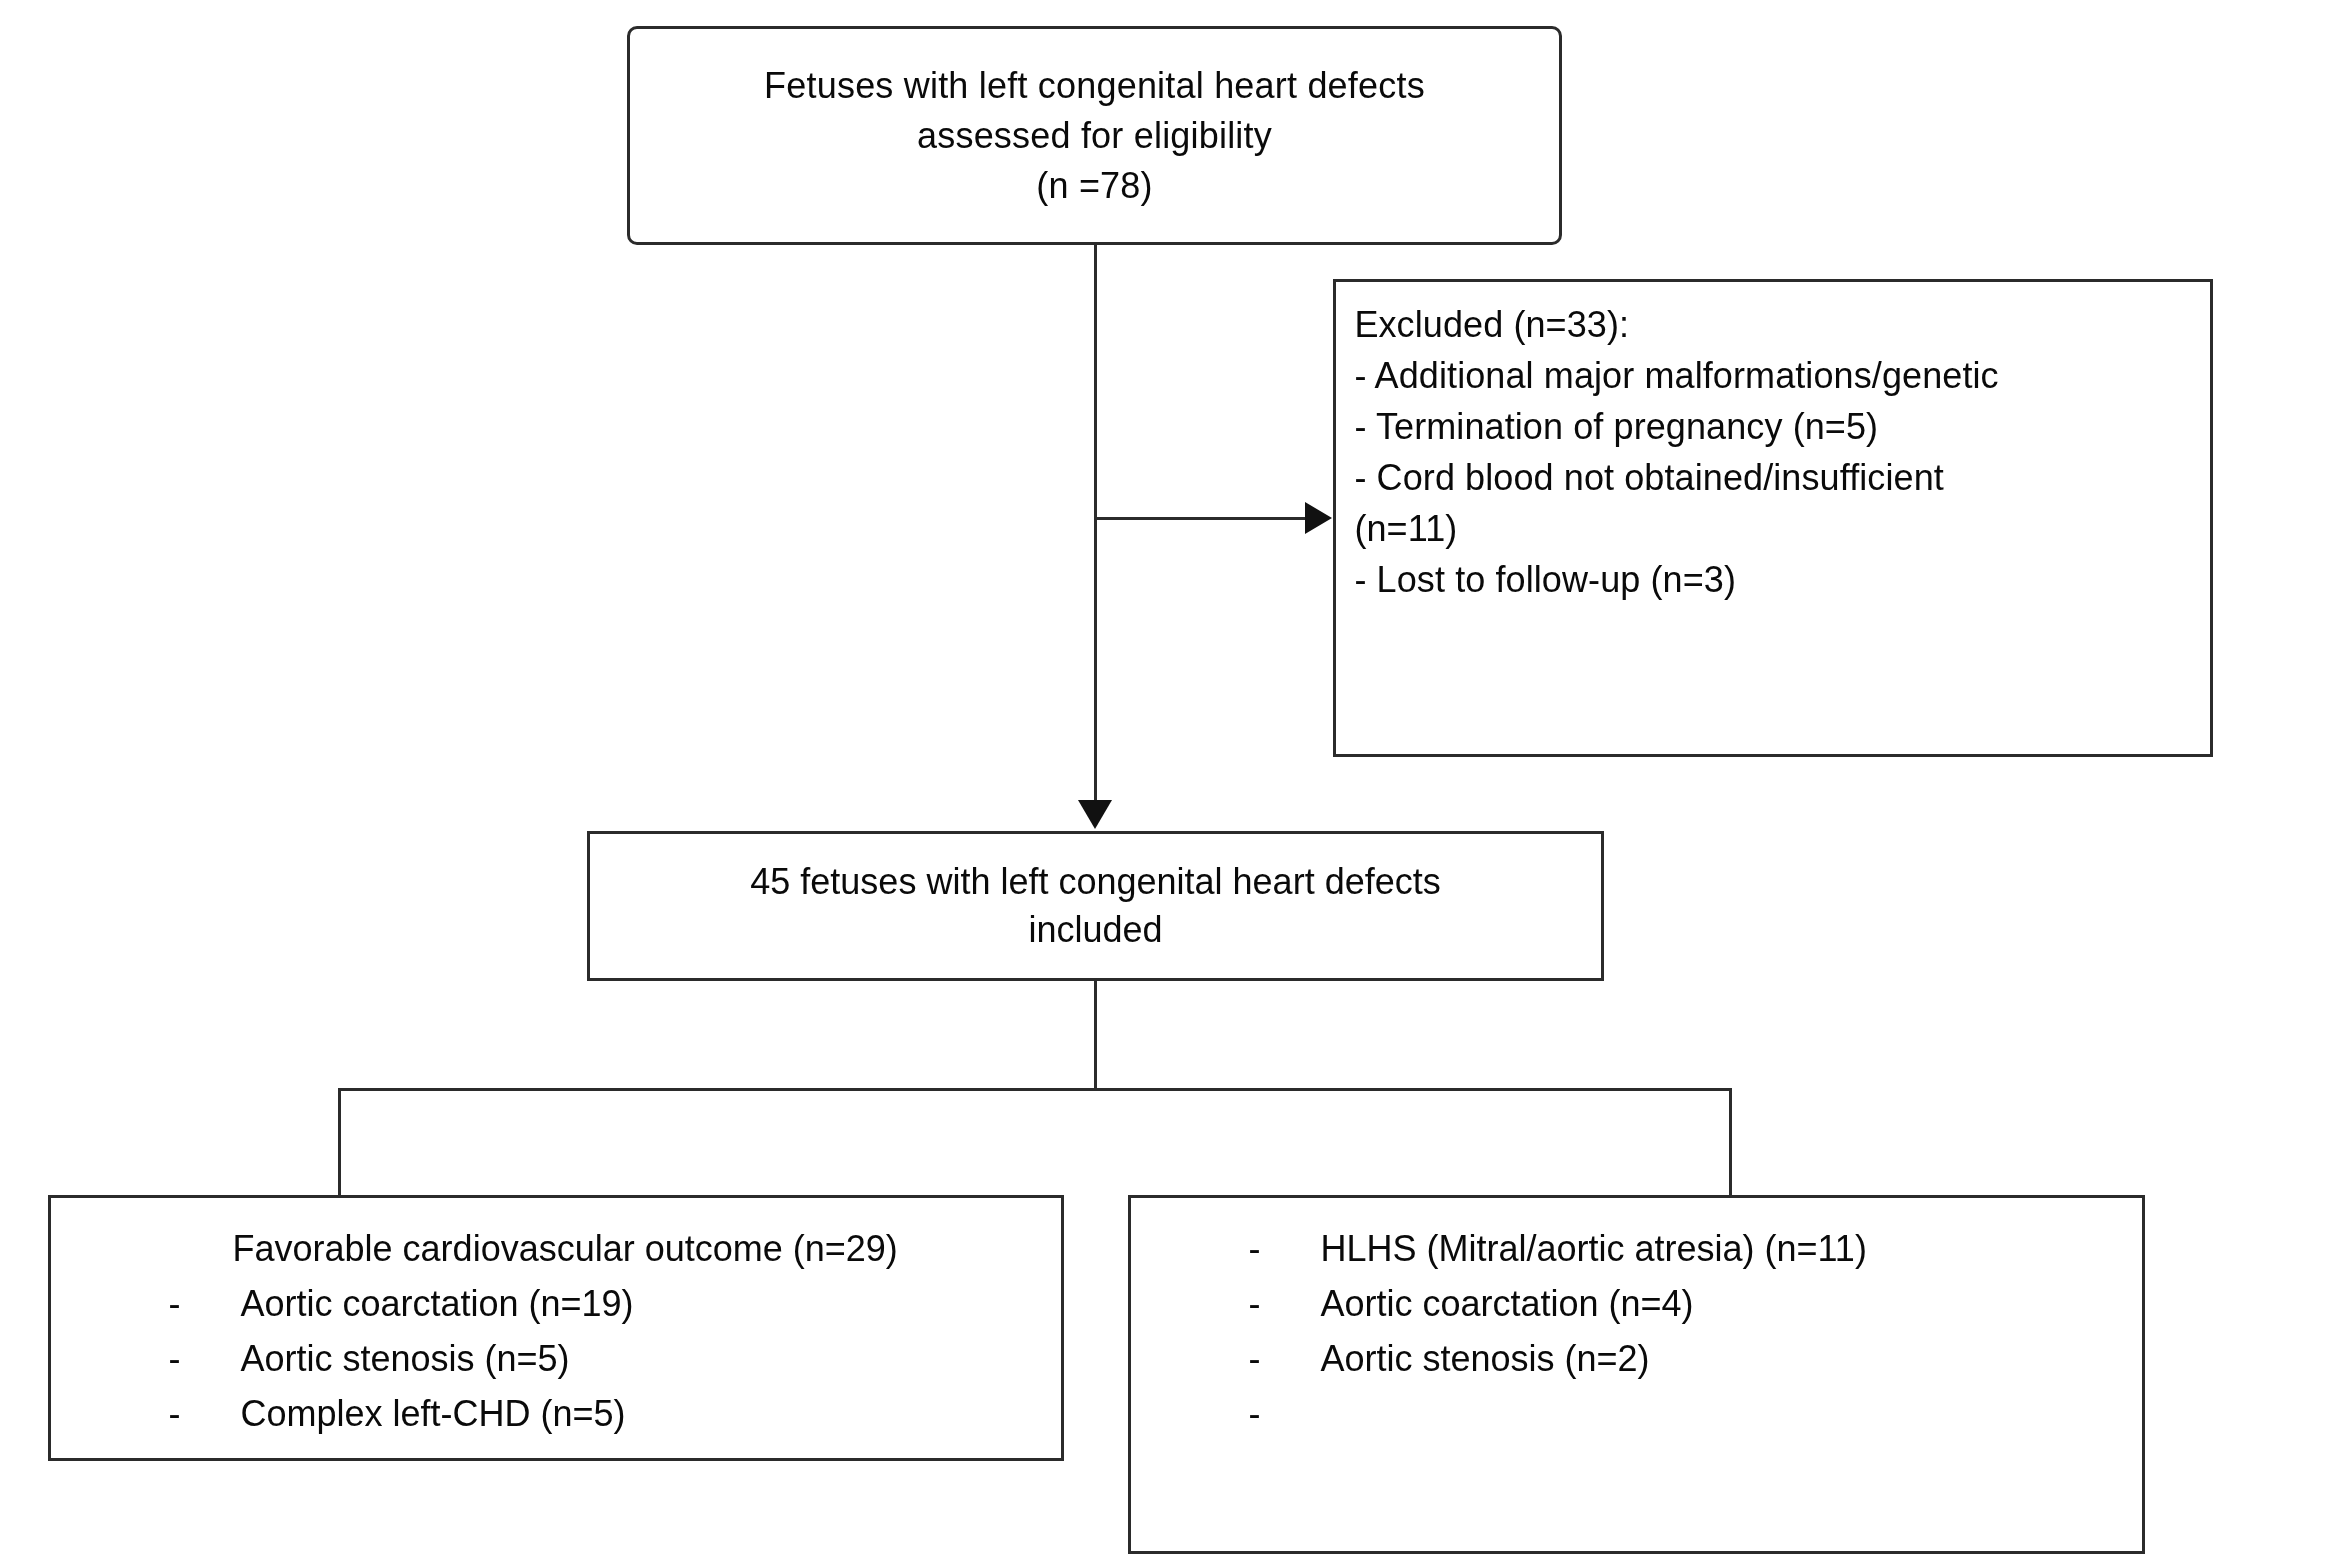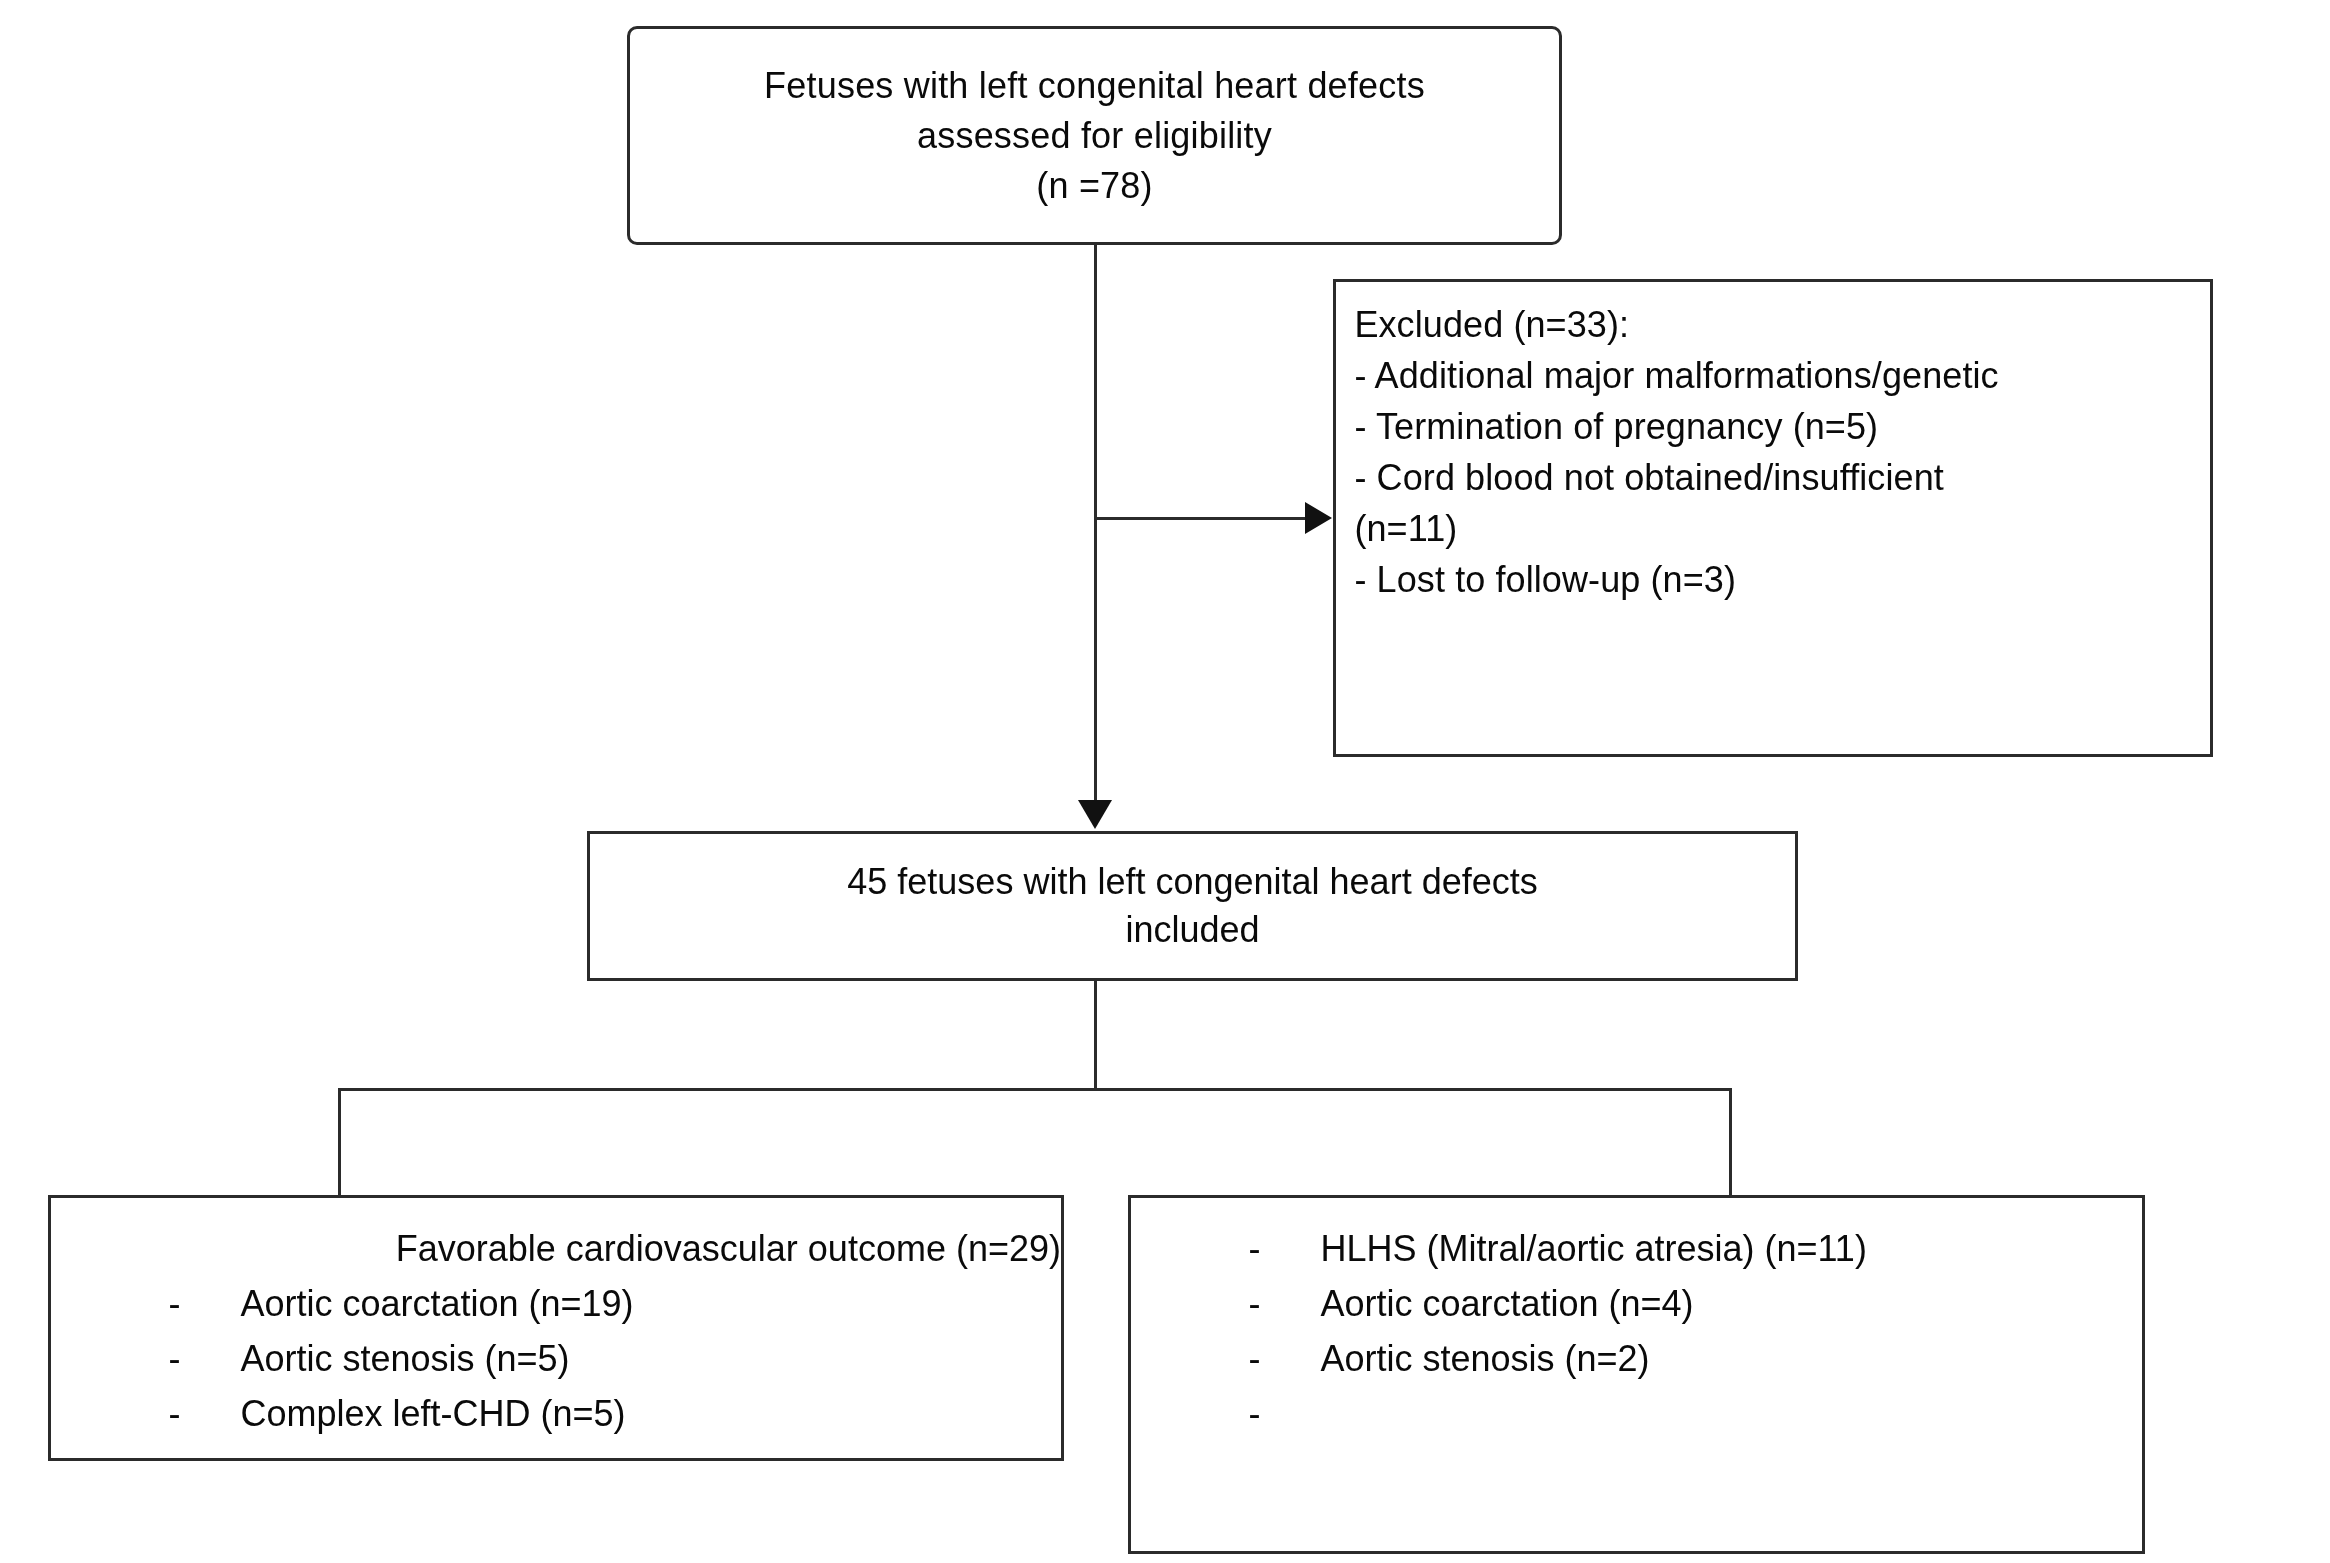--- a/index.html
+++ b/index.html
@@ -48,21 +48,21 @@
     padding:17px 0 0 18.4px;
   }
   #box-excluded .line{
     font-size:36px;
     line-height:51px;
     text-align:left;
     letter-spacing:0.1px;
   }
   
   #box-included{
-    left:587px; top:831px; width:1211px; height:150px;
+    left:587px; top:831px; width:1017px; height:150px;
     align-items:center;
   }
   #box-included .line{
     font-size:36px;
     line-height:48px;
     text-align:center;
   }
   
   #box-favorable{
     left:48px; top:1195px; width:1016px; height:266px;
@@ -70,21 +70,21 @@
     padding:23px 0 0 18.4px;
   }
   #box-poor{
     left:1128px; top:1195px; width:1017px; height:359px;
     justify-content:flex-start;
     padding:23px 0 0 18.4px;
   }
   .outcome .head{
     font-size:36px;
     line-height:55px;
-    text-align:right;
+    text-align:center;
     white-space:nowrap;
   }
   .outcome ul{
     list-style:none;
     margin:0;
     padding:0;
   }
   .outcome li{
     font-size:36px;
     line-height:55px;

